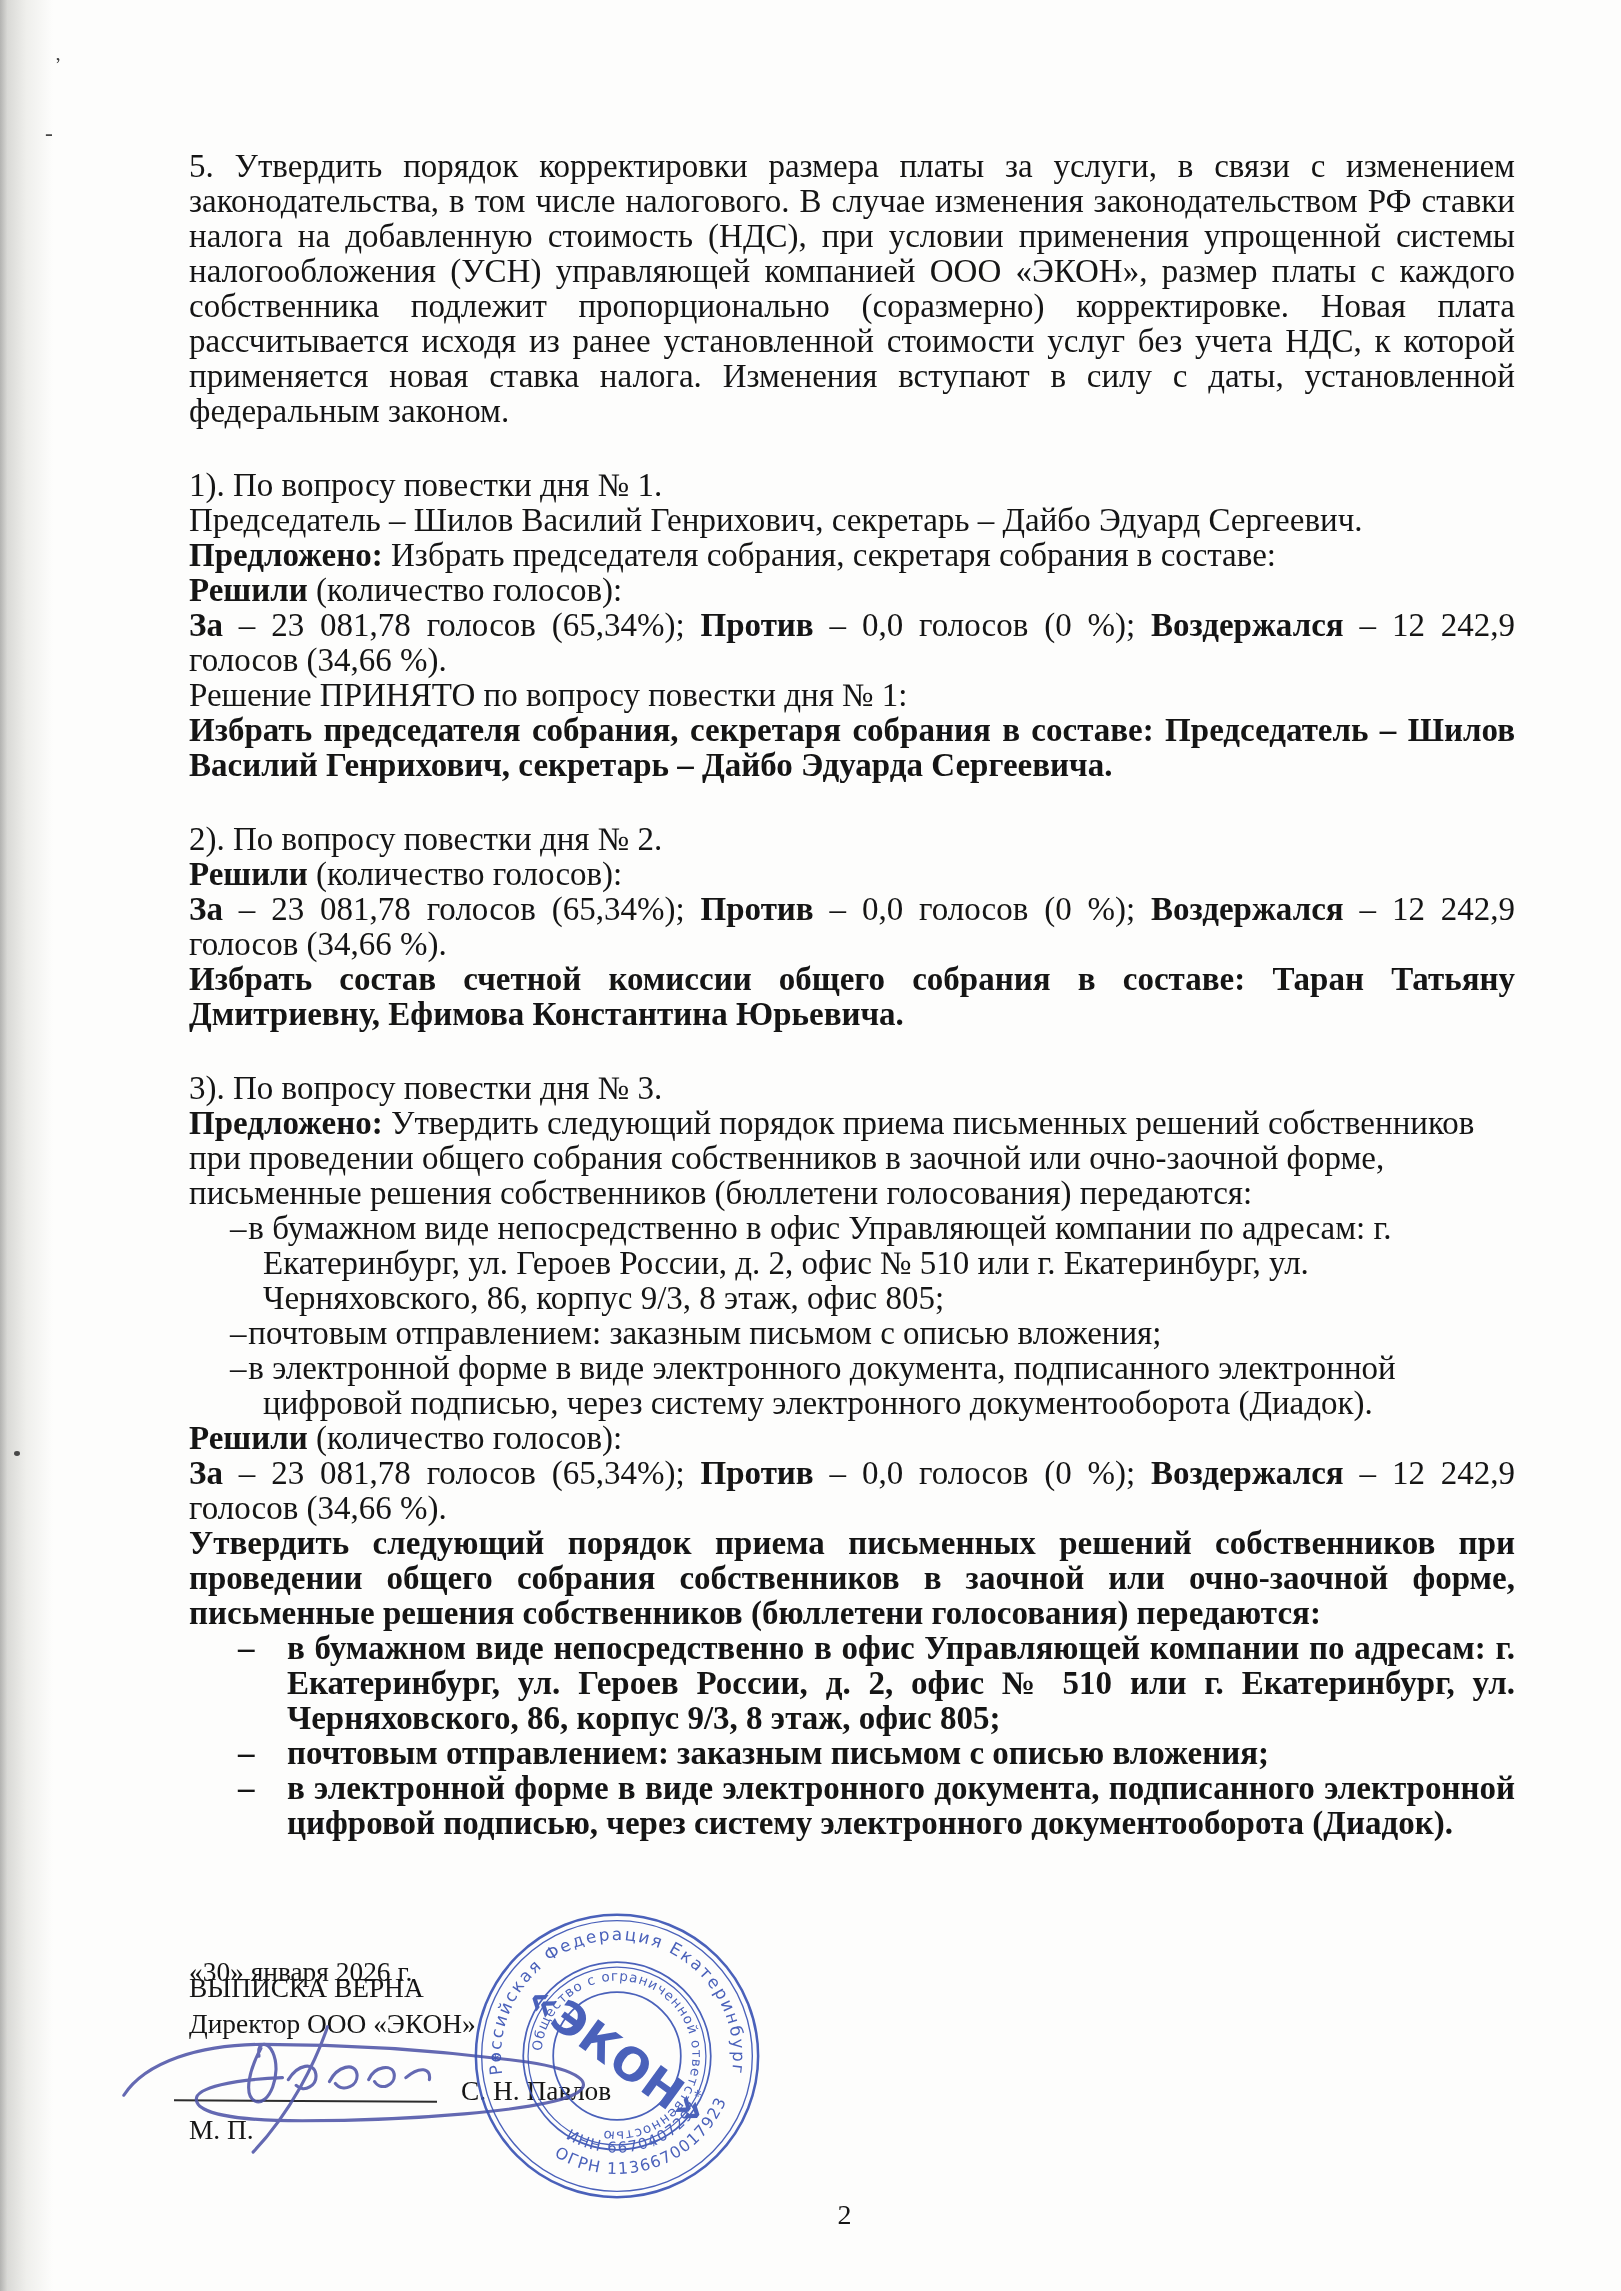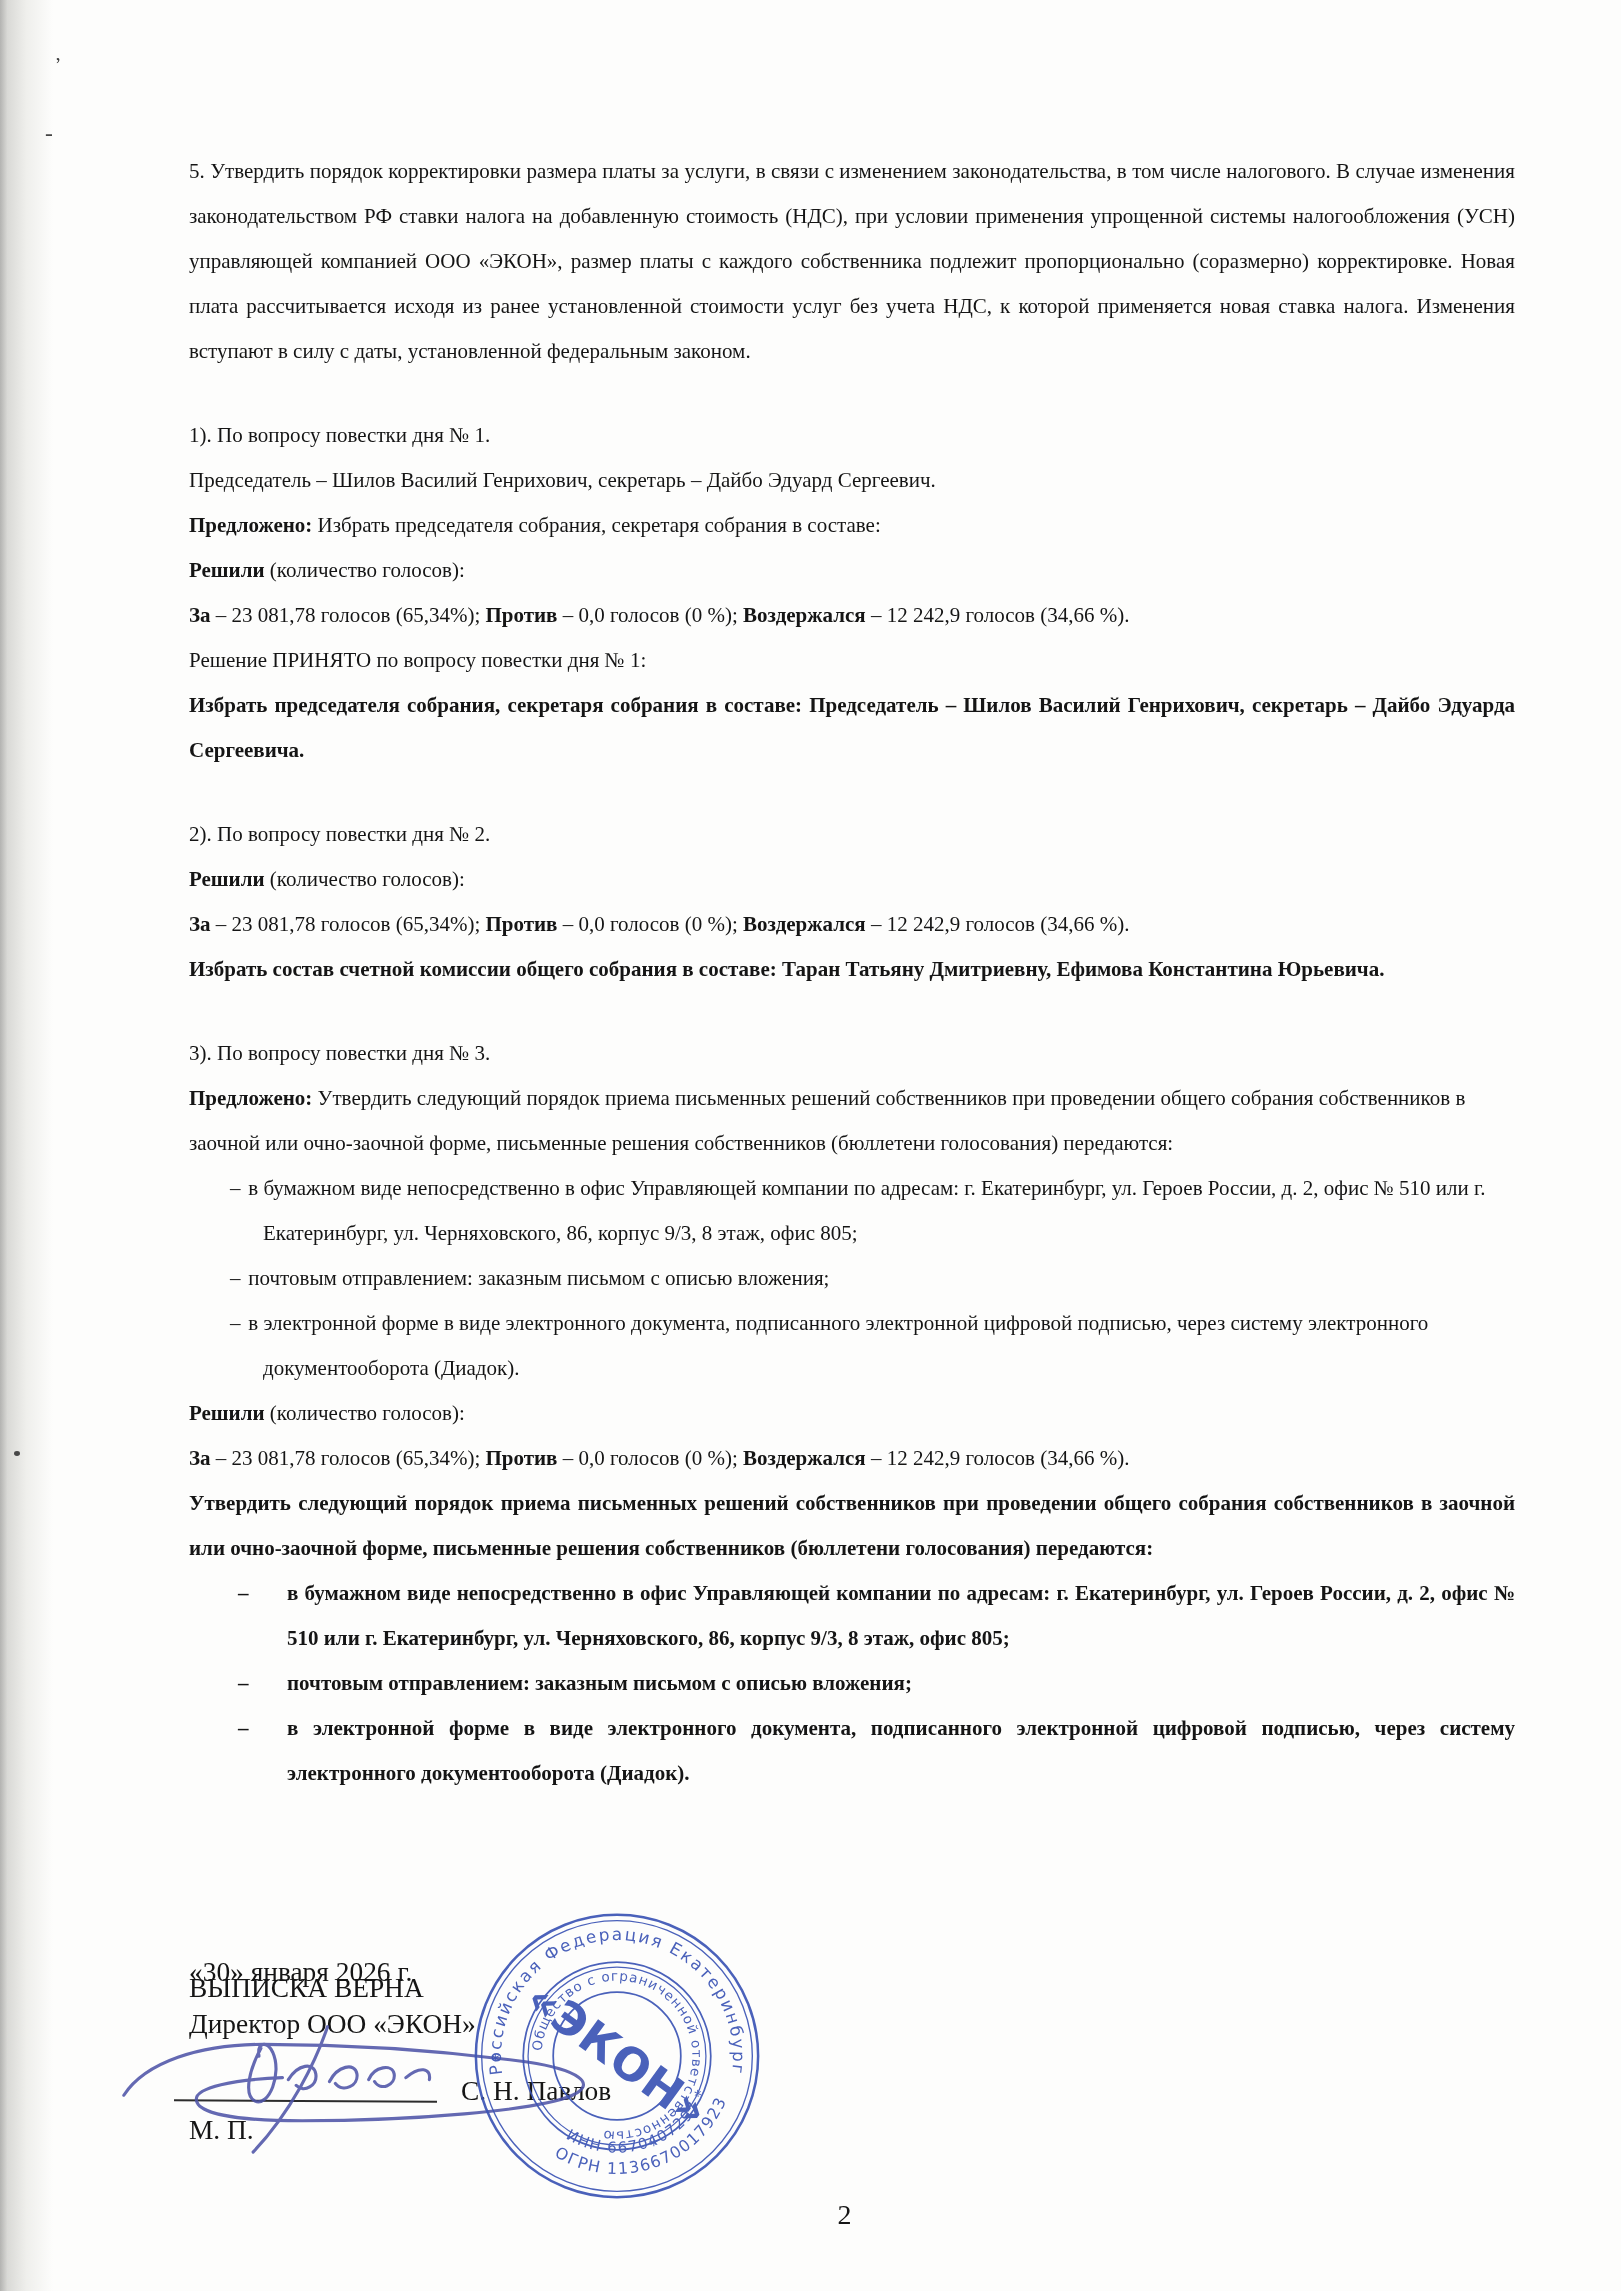--- a/index.html
+++ b/index.html
@@ -12,21 +12,21 @@
     position:absolute; left:0; top:0; bottom:0; width:53px;
     background:linear-gradient(90deg,#b3b3b1 0%,#d9d9d6 14%,#efefec 50%,rgba(255,255,255,0) 100%);
   }
   .artifact { position:absolute; color:#3a3a3a; }
   .artifact.mark-top { left:55px; top:43px; font-size:19.6px; transform:rotate(-8deg); }
   .artifact.mark-dash { left:45px; top:120px; font-size:23.5px; color:#444; }
   .artifact.speck { left:13.7px; top:1451px; width:5.9px; height:4.9px; background:#474747; border-radius:50%; }
 
   .doc {
     position:absolute; left:189px; top:149px; width:1326px;
-    font-size:21px; line-height:45px; text-align:left;
+    font-size:33px; line-height:35px; text-align:left;
   }
   .blk { position:relative; }
   .blk.gap { height:39px; }
   .blk.just { text-align:justify; text-align-last:left; }
   .blk.li  { padding-left:74px;  text-indent:-14.7px; }
   .blk.li2 { padding-left:98px; }
   .blk .dash { position:absolute; text-indent:0; }
   .blk.li  .dash { left:41px; top:0; }
   .blk.li2 .dash { left:49px; top:0; font-weight:bold; }
   .b { font-weight:bold; }

